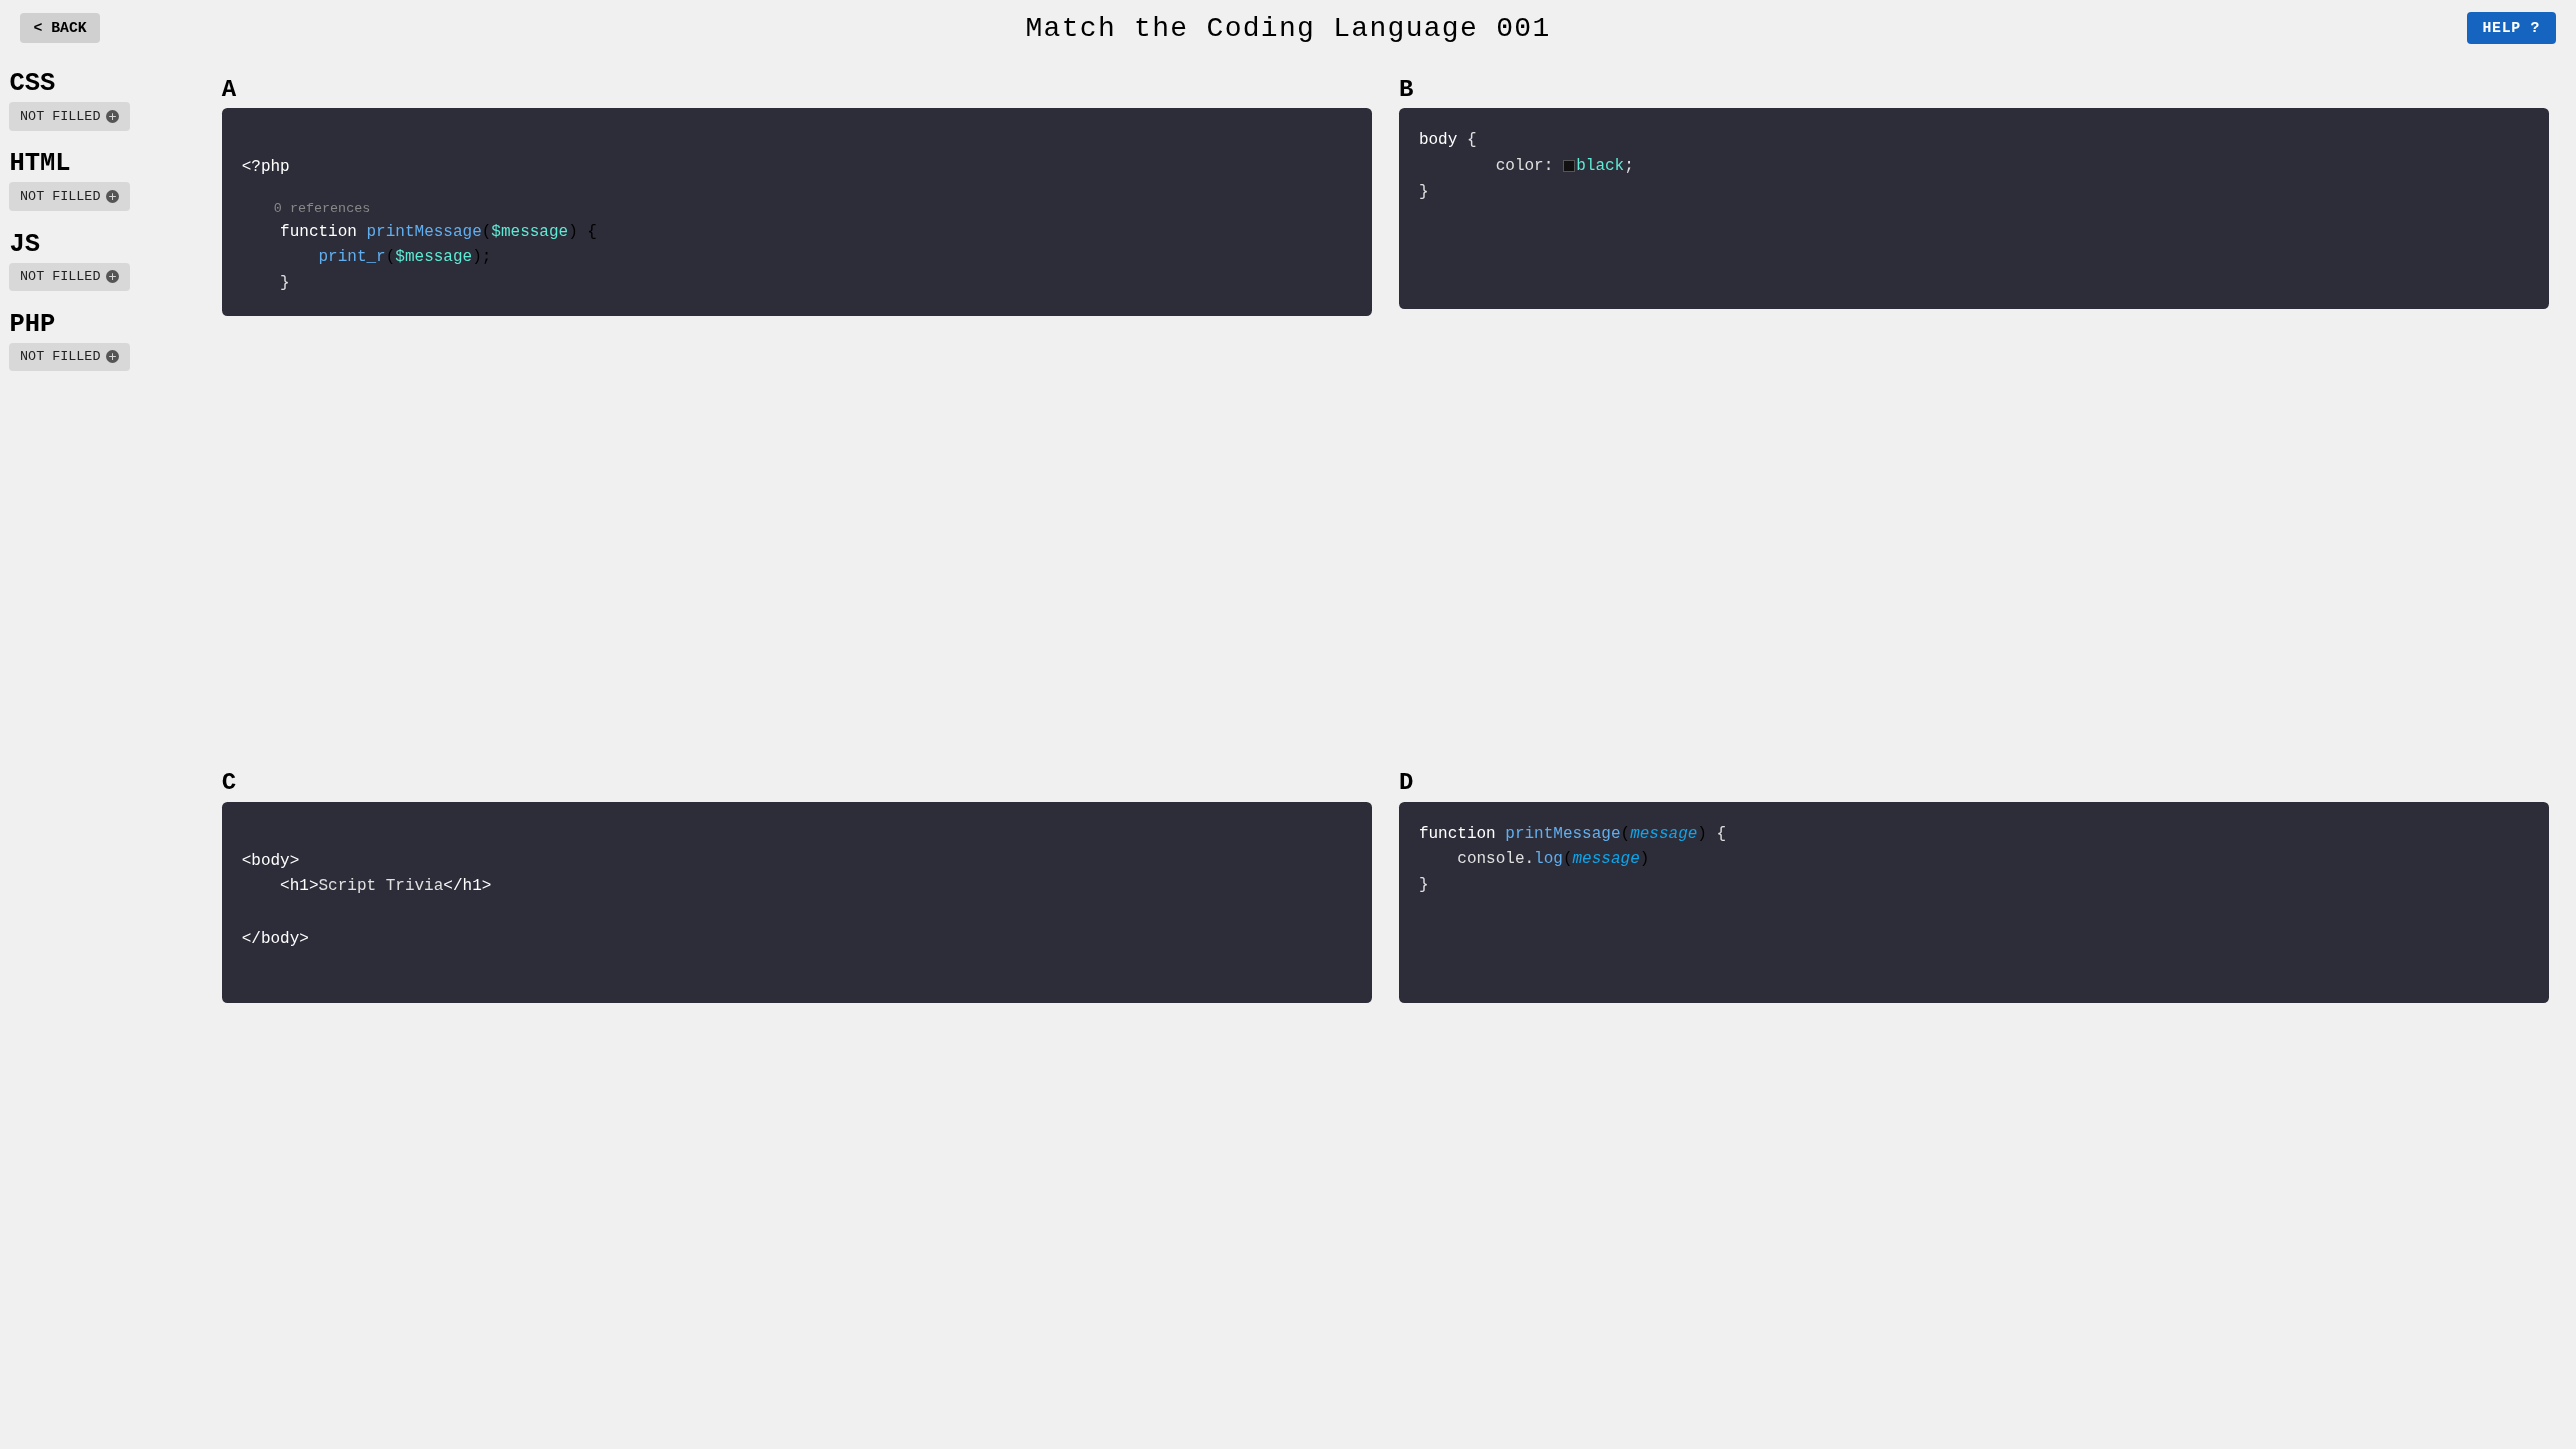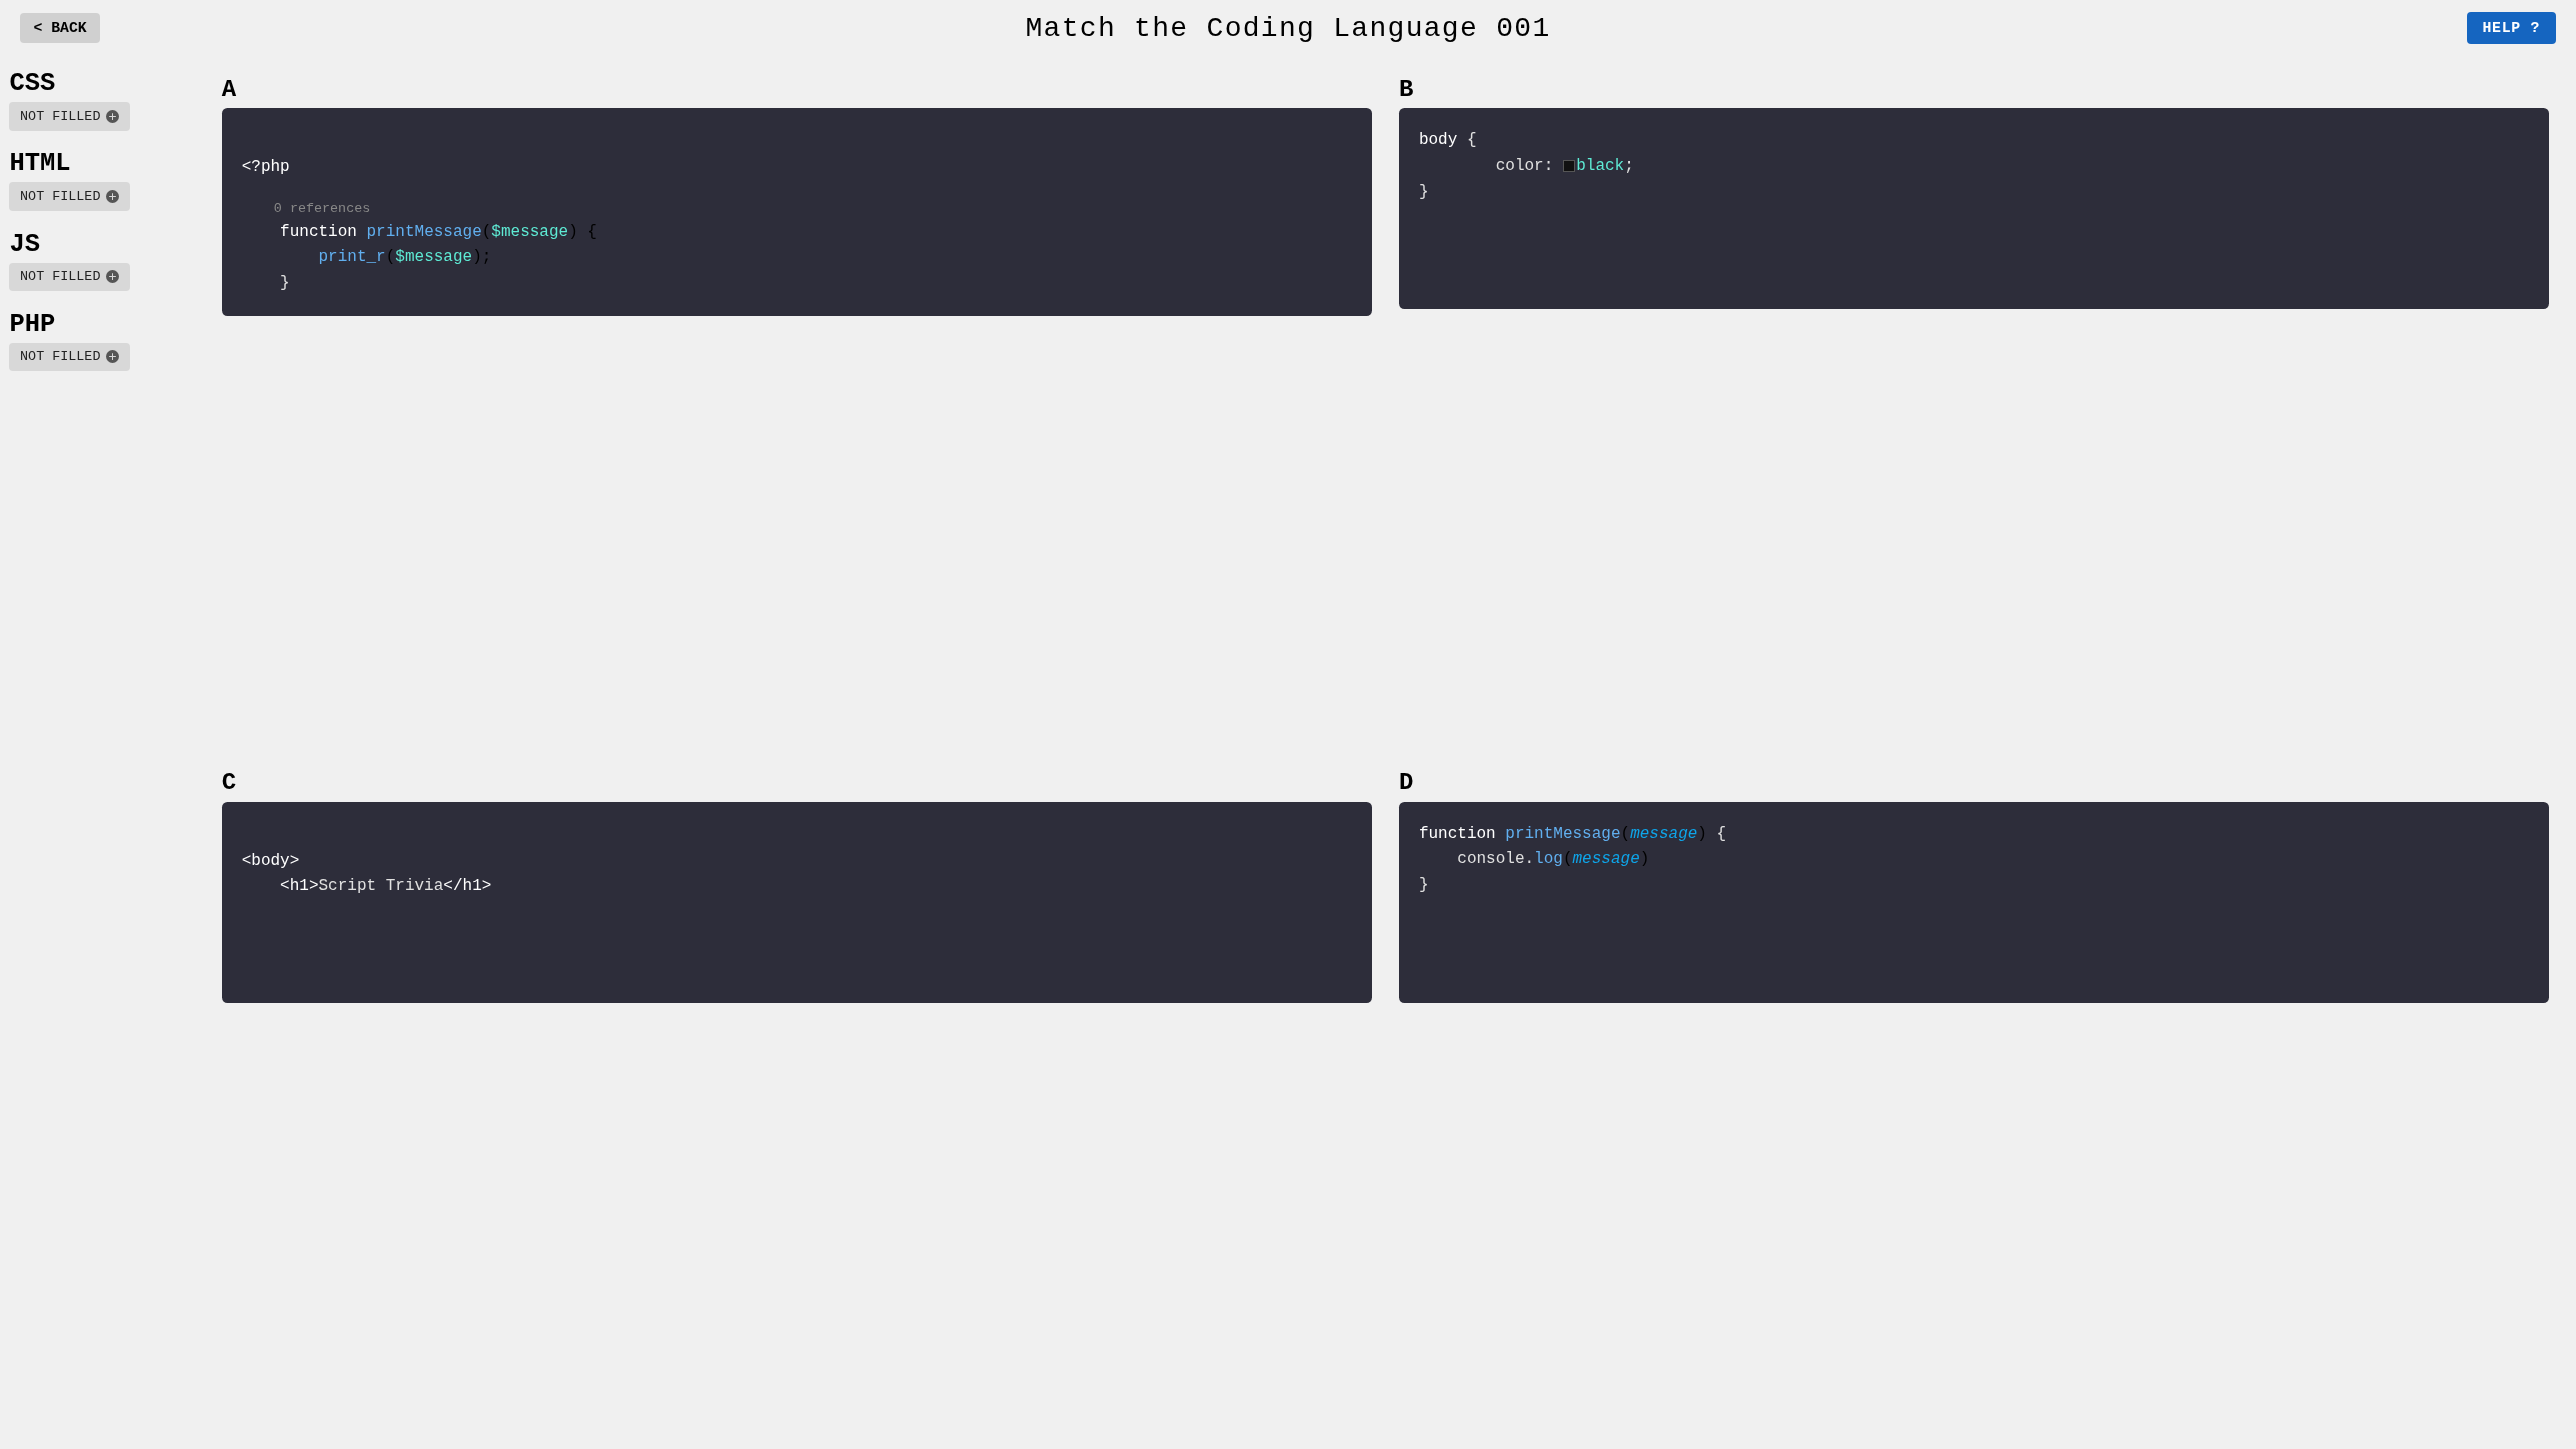--- a/index.html
+++ b/index.html
@@ -271,20 +271,21 @@
       </div>
     </div>
 
     <div class="code-card">
       <span class="card-letter">C</span>
       <div class="code-block">
         <span class="code-line"></span>
         <span class="code-line"></span>
         <span class="code-line c-pink">&lt;body&gt;</span>
         <span class="code-line"><span class="c-pink">    &lt;h1&gt;</span><span class="c-white">Script Trivia</span><span class="c-pink">&lt;/h1&gt;</span></span>
+        <span class="code-line c-pink">&lt;/body&gt;</span>
       </div>
     </div>
 
     <div class="code-card">
       <span class="card-letter">D</span>
       <div class="code-block">
         <span class="code-line"><span class="c-pink">function</span> <span class="c-blue">printMessage</span>(<span class="c-italic-orange">message</span>) <span class="c-white">{</span></span>
         <span class="code-line"><span class="c-white">    console.</span><span class="c-blue">log</span>(<span class="c-italic-orange">message</span>)</span>
         <span class="code-line c-white">}</span>
       </div>

